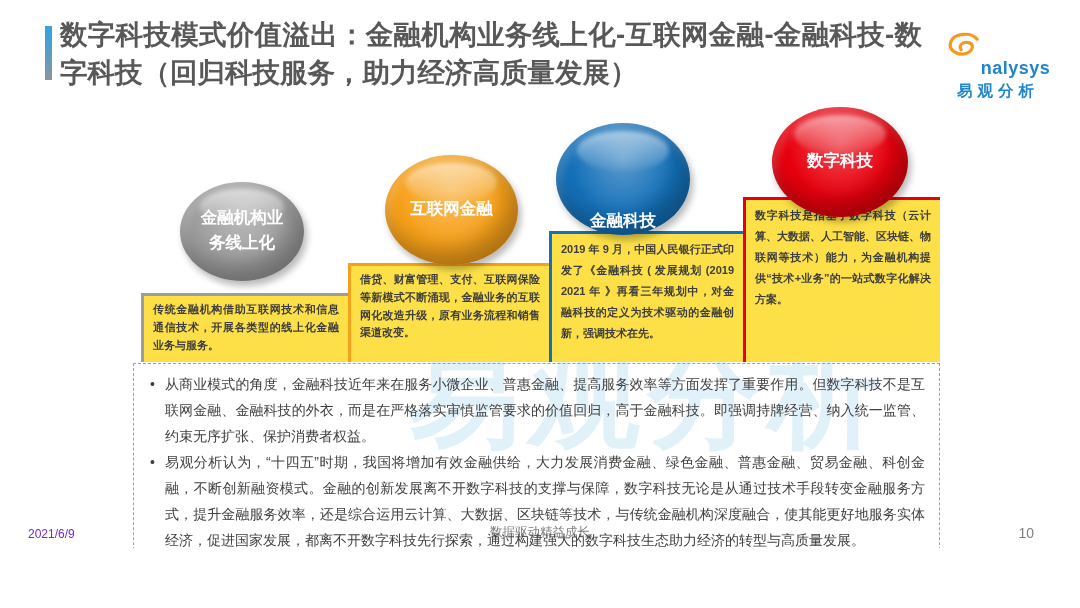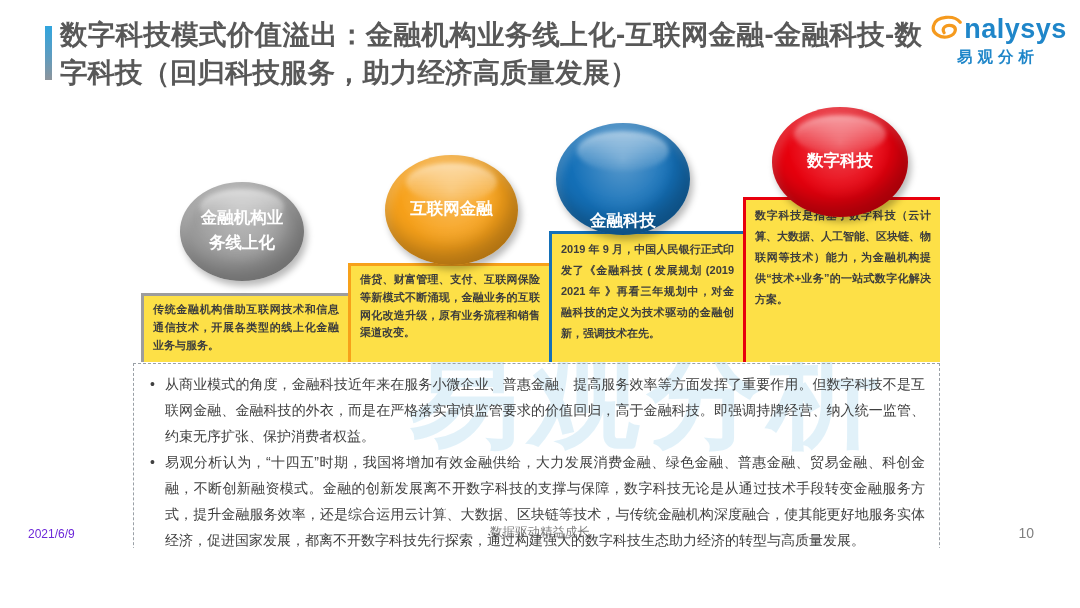--- a/index.html
+++ b/index.html
@@ -8,21 +8,21 @@
 
   
   .accent-bar{position:absolute;left:45px;top:26px;width:7px;height:54px;
     background:linear-gradient(#31a5de 0%,#5d9cc0 55%,#8d949b 100%);}
   .title{position:absolute;left:60px;top:16px;width:862px;
     font-size:27.5px;line-height:38px;font-weight:bold;color:#585858;text-align:justify;}
 
   
   .logo{position:absolute;right:22px;top:14px;width:120px;text-align:center;}
   .logo-row{display:flex;align-items:center;justify-content:center;gap:1px;}
-  .logo-word{font-size:27px;font-weight:bold;color:#1f86c9;letter-spacing:.5px;}
+  .logo-word{font-size:18px;font-weight:bold;color:#1f86c9;letter-spacing:.5px;margin-top:44px;}
   .logo-cn{margin-top:2px;font-size:15.5px;font-weight:bold;color:#1f86c9;letter-spacing:5px;}
 
   
   .panel{position:absolute;background:#fde047;border-top:3px solid var(--c);
     border-left:3px solid var(--c);box-sizing:border-box;
     padding:5px 9px 0 9px;font-size:11px;line-height:1.62;color:#3d3d3d;text-align:justify;font-weight:bold;}
   .panel.tall{line-height:1.92;}
   .p0{left:141px;top:293px;width:207px;height:69px;}
   .p1{left:348px;top:263px;width:201px;height:99px;}
   .p2{left:549px;top:231px;width:194px;height:131px;}

